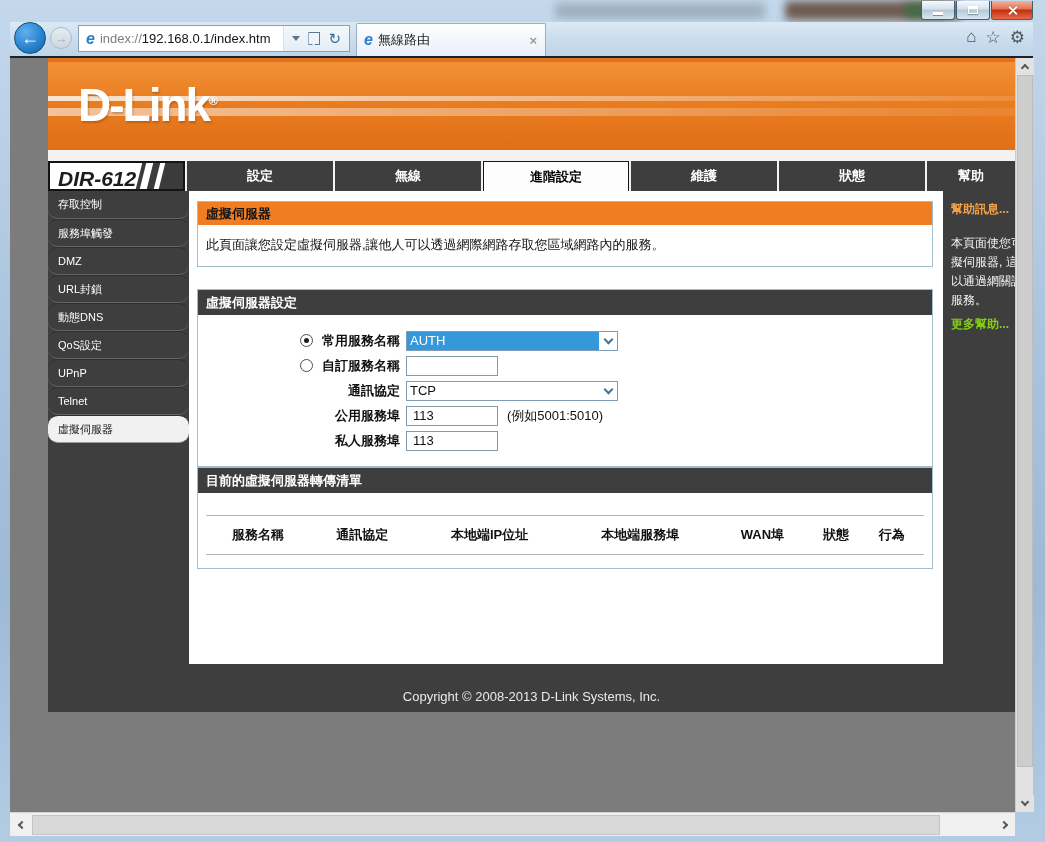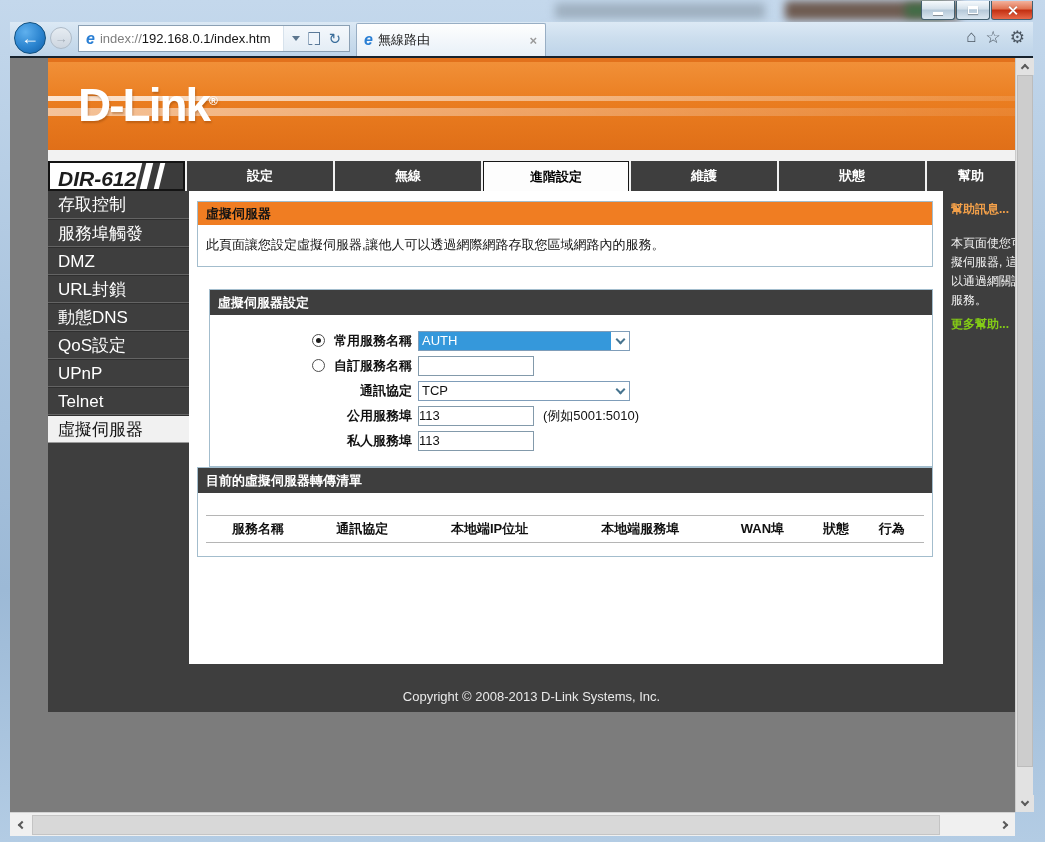--- a/index.html
+++ b/index.html
@@ -88,66 +88,66 @@
                        background:#fff; transform:skewX(-14deg); }
   .model-edge { position:absolute; right:44px; top:-4px; bottom:-4px; width:10px; background:#fff; transform:skewX(-14deg); }
   .model-text { position:absolute; left:8px; top:4px; font-style:italic; font-weight:bold; font-size:21px; color:#1c1c1c; }
   .navtab { flex:0 0 146px; margin-left:2px; background:#3e3e3e; color:#fff; font-weight:bold;
             font-size:13px; display:flex; align-items:center; justify-content:center; }
   .navtab.active { background:#fdfdfd; color:#000; border:1px solid #161616; border-bottom:none; }
   .navtab.last { flex:1 1 auto; justify-content:center; }
 
   .mainrow { display:flex; height:473px; }
   .sidebar { flex:0 0 141px; background:#3e3e3e; }
-  .side-item { height:28px; line-height:27px; padding-left:10px; color:#fff; font-size:17px;
-               border-bottom:1px solid #646464; border-top:1px solid #2f2f2f; }
+  .side-item { height:28px; line-height:27px; padding-left:10px; color:#fff; font-size:11px;
+               border-bottom:1px solid #646464; border-top:1px solid #2f2f2f;border-radius:10px; }
   .side-item:first-child { border-top:none; }
   .side-item.active { background:#f1f1f1; color:#111; border-bottom:1px solid #9a9a9a; }
   .contentw { flex:1 1 auto; background:#fff; padding:10px 8px; }
   .helpcol { flex:0 0 74px; background:#3e3e3e; border-left:2px solid #fff;
              padding:10px 0 0 8px; color:#f2f2f2; font-size:12px; overflow:hidden; }
   .help-title { color:#f3a049; font-weight:bold; margin-bottom:16px; white-space:nowrap; }
   .help-line { line-height:19px; white-space:nowrap; }
   .help-more { color:#84cc16; font-weight:bold; margin-top:6px; white-space:nowrap; }
 
   .box { border:1px solid #a3bdcd; }
   .box-title-orange { height:23px; line-height:23px; background:#f07d22; color:#141414;
                       font-weight:bold; font-size:13px; padding:0 8px; }
   .box-title-dark { height:25px; line-height:25px; background:#3e3e3e; color:#fff;
                     font-weight:bold; font-size:13px; padding:0 8px; }
   .box-desc { padding:11px 8px 12px; font-size:13px; color:#111; }
-  .settings-box { margin-top:22px;margin-left:12px; }
+  .settings-box { margin-top:22px; }
   .formarea { padding:13px 0 13px; }
   .frow { display:flex; height:25px; font-size:13px; }
   .flabel { width:202px; display:flex; align-items:center; justify-content:flex-end;
             font-weight:bold; color:#111; }
   .flabel .txt { margin-left:9px; }
   .fctrl { margin-left:6px; display:flex; align-items:center; }
   .radio { width:13px; height:13px; border:1px solid #4d4d4d; border-radius:50%; background:#fff;
            position:relative; flex:0 0 13px; }
   .radio.checked::after { content:""; position:absolute; left:3px; top:3px; width:5px; height:5px;
            border-radius:50%; background:#1c1c1c; }
   .sel { width:212px; height:20px; border:1px solid #7f9db9; background:#fff;
          display:flex; align-items:center; }
   .sel .selval { flex:1; height:100%; display:flex; align-items:center; padding-left:3px;
                  font-size:13px; color:#111; }
   .sel.focus .selval { background:#3598db; color:#fff; }
   .sel .selbtn { width:18px; display:flex; align-items:center; justify-content:center; }
   .chev { width:7px; height:7px; border-left:2px solid #47748f; border-top:2px solid #47748f; }
   .chev.down { transform:rotate(225deg); margin-top:-3px; }
-  .tinput { width:116px; height:20px; border:1px solid #839aab; font-size:13px; padding:0 0;
+  .tinput { width:92px; height:20px; border:1px solid #839aab; font-size:13px; padding:0 6px;
             font-family:"Liberation Sans",sans-serif; color:#111; }
   .hint { margin-left:9px; font-size:13px; color:#111; }
   .apply-row { text-align:center; padding:27px 0 17px; }
   .btn-apply { font-size:13px; padding:2px 11px; border:1px solid #767676;
                background:linear-gradient(#f6f6f6,#dcdcdc); color:#111;
                font-family:"Liberation Sans",sans-serif; }
   .list-body { padding:22px 8px 13px; }
   .theadrow { display:flex; border-top:1px solid #b5b5b5; border-bottom:1px solid #b5b5b5;
-              height:28px; align-items:center; font-size:13px; font-weight:bold; color:#111; }
+              height:40px; align-items:center; font-size:13px; font-weight:bold; color:#111; }
   .th { text-align:center; }
   .c0{flex:0 0 14.5%}.c1{flex:0 0 14.5%}.c2{flex:0 0 21%}.c3{flex:0 0 21%}.c4{flex:0 0 13%}.c5{flex:0 0 7.5%}.c6{flex:0 0 8%}
 
   .footerbar { height:48px; background:#3e3e3e; color:#e9e9e9; font-size:13px;
                display:flex; align-items:flex-end; justify-content:center; padding-bottom:8px; }
 
   
   .vscroll { position:absolute; left:1015px; top:58px; width:18px; height:754px;
              background:#e2e2e2; border-left:1px solid #cbcbcb; }
   .sbtn { position:absolute; left:0; width:18px; height:17px; display:flex; align-items:center; justify-content:center; background:#e2e2e2; }

